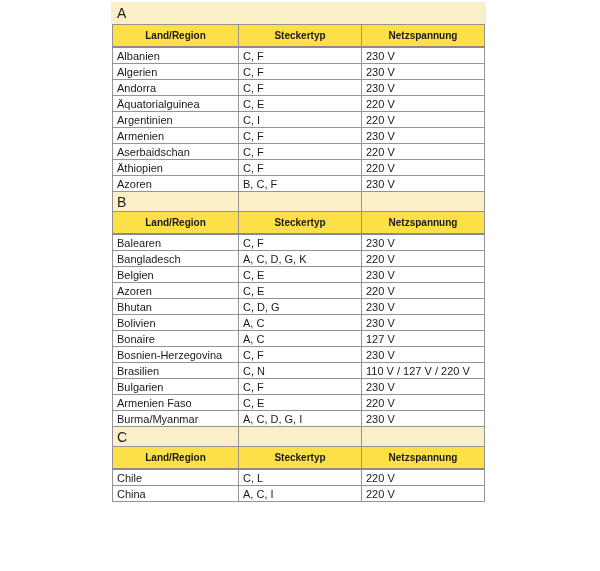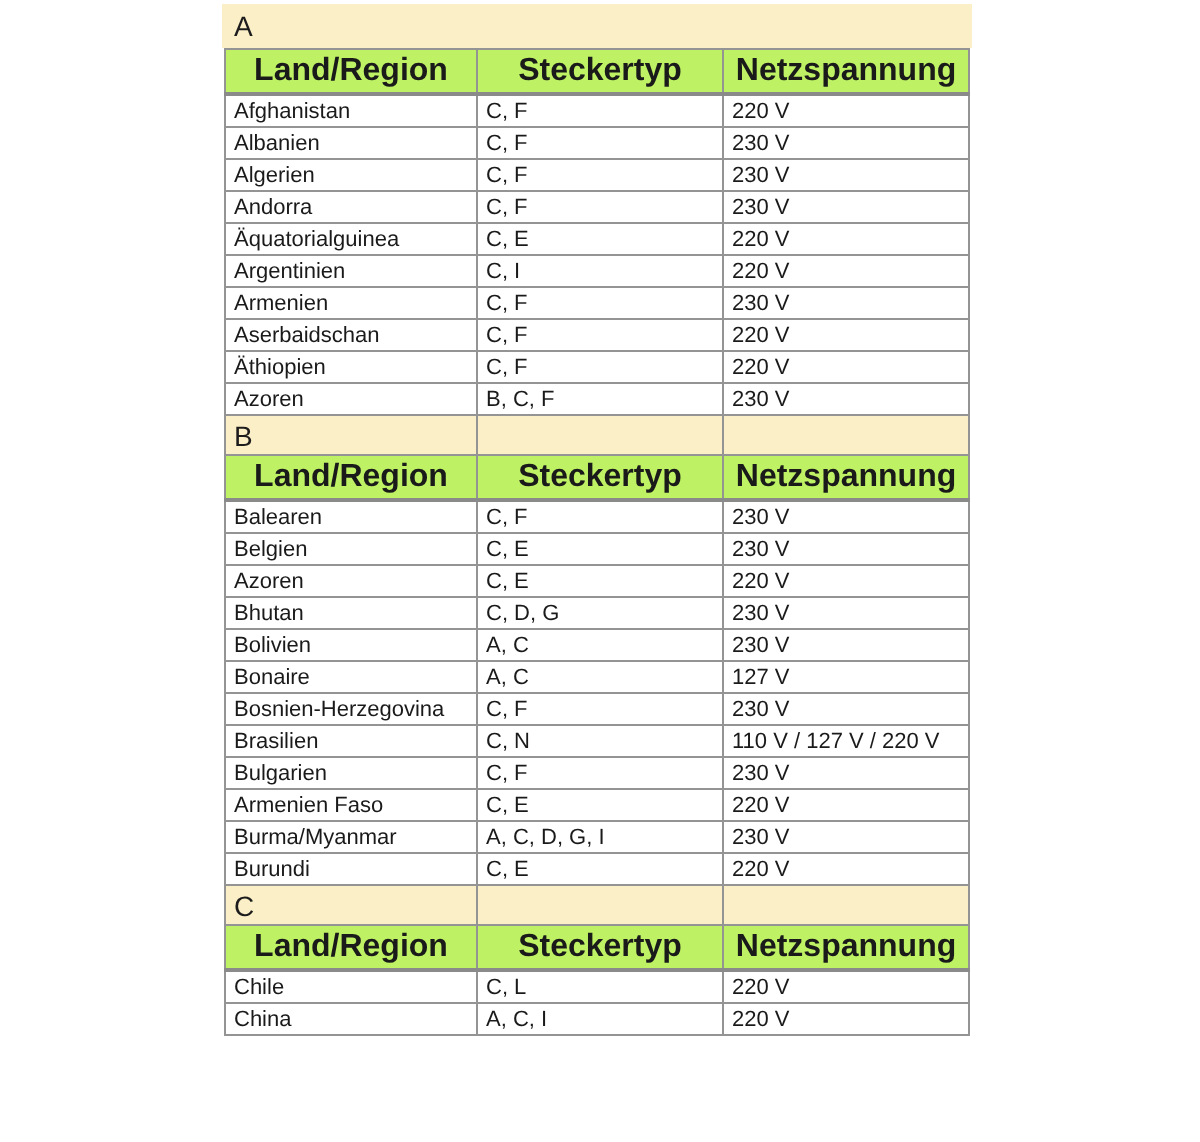--- a/index.html
+++ b/index.html
@@ -43,22 +43,22 @@
     border: 1px solid #949494;
     padding: 0 4px;
     color: #1a1a1a;
     font-size: 11px;
     text-align: left;
     white-space: nowrap;
     overflow: hidden;
     vertical-align: middle;
   }
   table.country-table th {
-    background: #bef264;
-    font-size: 16px;
+    background: #fde047;
+    font-size: 10px;
     font-weight: bold;
     text-align: center;
     height: 19px;
     border-bottom: 2px solid #8a8a8a;
     padding: 1px 4px;
   }
   table.country-table td {
     background: #ffffff;
     height: 15px;
   }
@@ -81,25 +81,20 @@
         <col style="width:123px">
         <col style="width:123px">
       </colgroup>
       <tbody>
           <tr>
             <th>Land/Region</th>
             <th>Steckertyp</th>
             <th>Netzspannung</th>
           </tr>
           <tr>
-            <td>Afghanistan</td>
-            <td>C, F</td>
-            <td>220 V</td>
-          </tr>
-          <tr>
             <td>Albanien</td>
             <td>C, F</td>
             <td>230 V</td>
           </tr>
           <tr>
             <td>Algerien</td>
             <td>C, F</td>
             <td>230 V</td>
           </tr>
           <tr>
@@ -146,20 +141,25 @@
             <th>Land/Region</th>
             <th>Steckertyp</th>
             <th>Netzspannung</th>
           </tr>
           <tr>
             <td>Balearen</td>
             <td>C, F</td>
             <td>230 V</td>
           </tr>
           <tr>
+            <td>Bangladesch</td>
+            <td>A, C, D, G, K</td>
+            <td>220 V</td>
+          </tr>
+          <tr>
             <td>Belgien</td>
             <td>C, E</td>
             <td>230 V</td>
           </tr>
           <tr>
             <td>Azoren</td>
             <td>C, E</td>
             <td>220 V</td>
           </tr>
           <tr>
@@ -194,25 +194,20 @@
           </tr>
           <tr>
             <td>Armenien Faso</td>
             <td>C, E</td>
             <td>220 V</td>
           </tr>
           <tr>
             <td>Burma/Myanmar</td>
             <td>A, C, D, G, I</td>
             <td>230 V</td>
-          </tr>
-          <tr>
-            <td>Burundi</td>
-            <td>C, E</td>
-            <td>220 V</td>
           </tr>
           <tr class="section-row">
             <td>C</td>
             <td></td>
             <td></td>
           </tr>
           <tr>
             <th>Land/Region</th>
             <th>Steckertyp</th>
             <th>Netzspannung</th>

